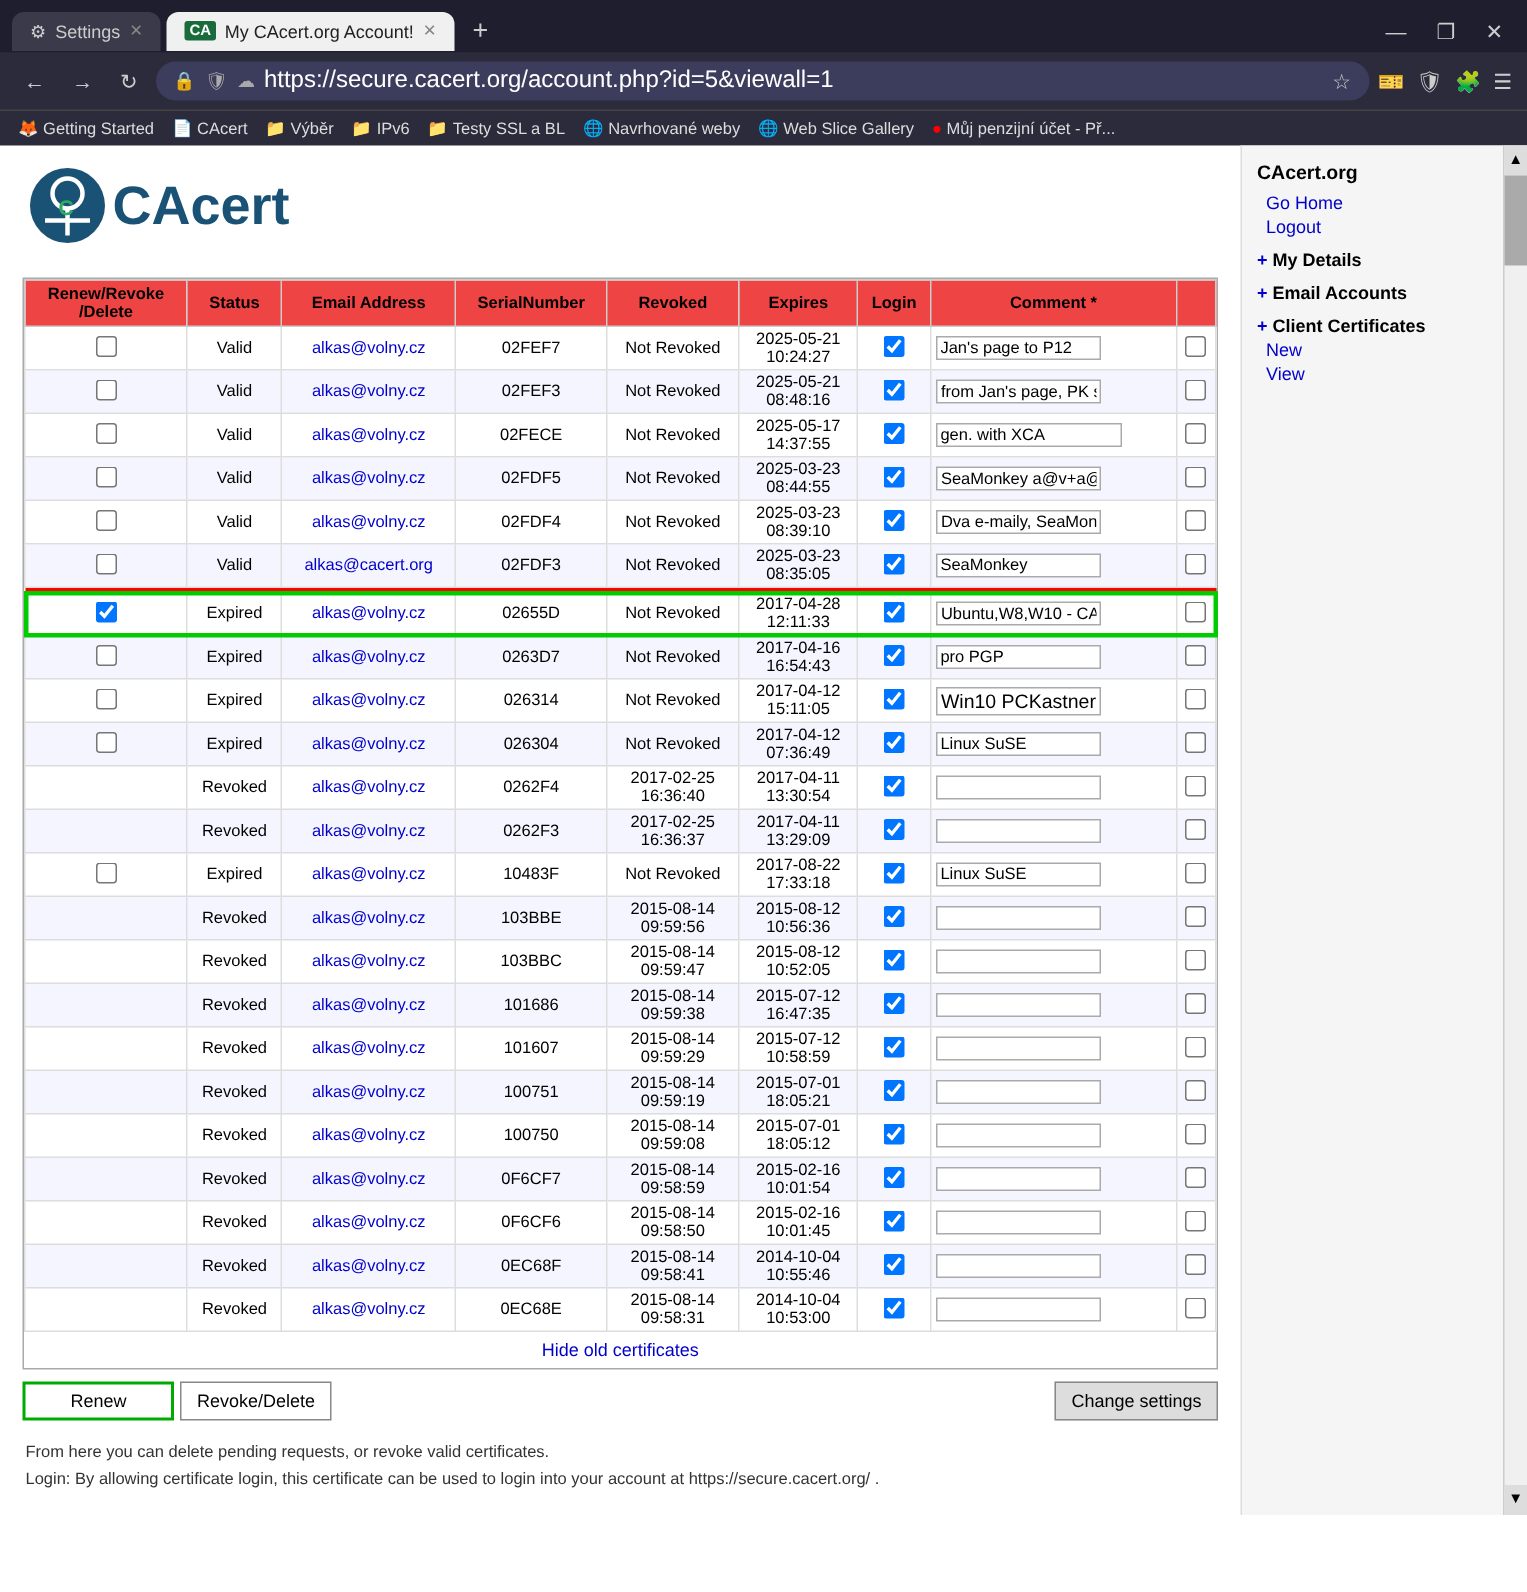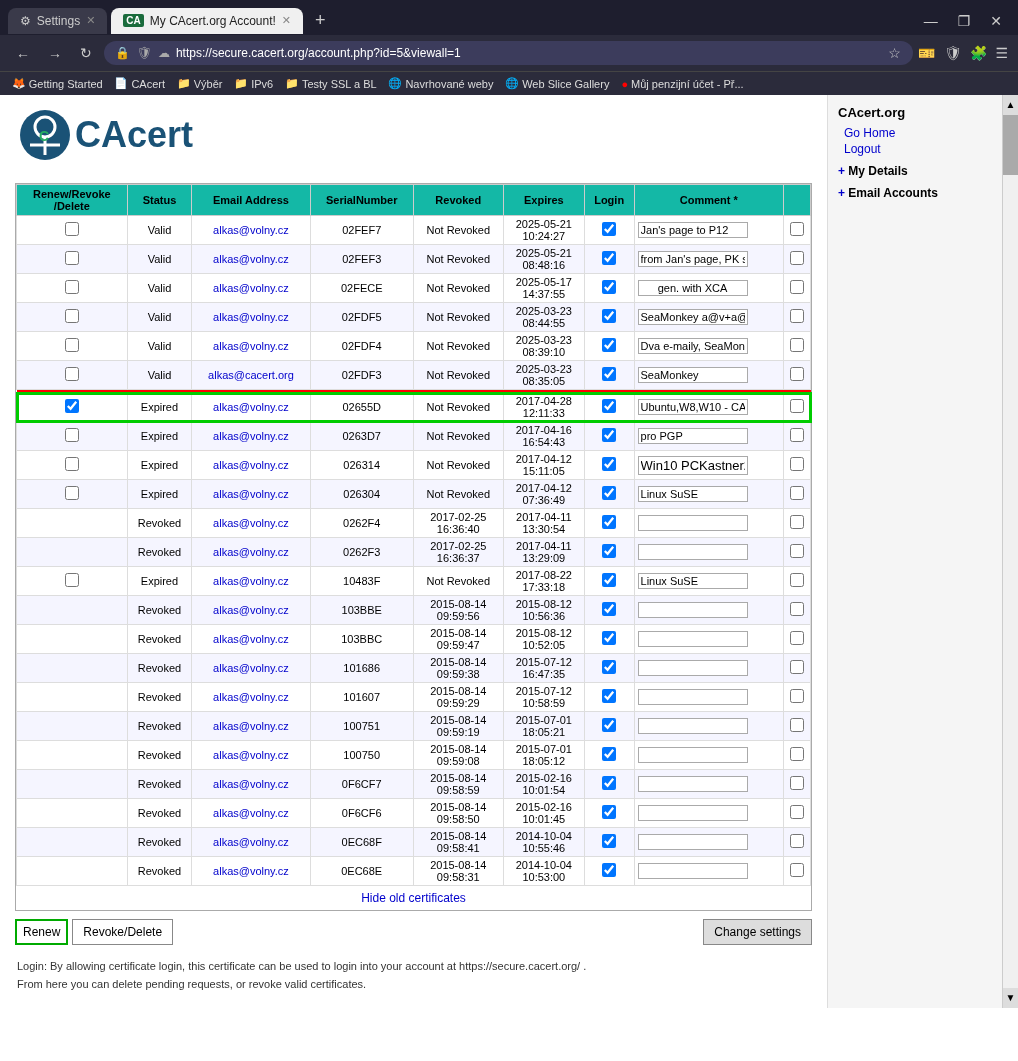--- a/index.html
+++ b/index.html
@@ -10,53 +10,53 @@
     .browser-tab-bar { display: flex; align-items: center; padding: 6px 8px 0; gap: 4px; background: #1e1e2e; }
     .browser-tab { display: flex; align-items: center; gap: 6px; padding: 6px 12px; border-radius: 8px 8px 0 0; font-size: 12px; cursor: pointer; }
     .browser-tab.inactive { background: #3a3a4a; color: #ccc; }
     .browser-tab.active { background: #f0f0f0; color: #222; }
     .browser-tab .close-btn { font-size: 11px; color: #888; cursor: pointer; }
     .new-tab-btn { background: none; border: none; color: #ccc; font-size: 18px; cursor: pointer; padding: 4px 8px; }
 
     .browser-toolbar { display: flex; align-items: center; gap: 6px; padding: 6px 10px; background: #2b2b3b; }
     .nav-btn { background: none; border: none; color: #ccc; font-size: 14px; cursor: pointer; padding: 4px 6px; }
     .address-bar-wrap { flex: 1; display: flex; align-items: center; background: #3c3c5c; border-radius: 20px; padding: 4px 12px; gap: 6px; }
-    .address-bar { background: none; border: none; color: #fff; font-size: 12px; flex: 1; outline: none; }
+    .address-bar { background: none; border: none; color: #fff; font-size: 16px; flex: 1; outline: none; }
     .toolbar-icons { display: flex; align-items: center; gap: 8px; }
     .toolbar-icon { color: #ccc; font-size: 14px; cursor: pointer; }
 
     .bookmarks-bar { display: flex; align-items: center; gap: 4px; padding: 3px 8px; background: #2b2b3b; border-top: 1px solid #444; overflow: hidden; }
     .bookmark-item { display: flex; align-items: center; gap: 3px; color: #ddd; font-size: 11px; cursor: pointer; padding: 2px 4px; white-space: nowrap; }
 
     
     .page-content { background: #fff; width: 1018px; min-height: 900px; display: flex; }
     .main-area { flex: 1; padding: 10px 15px; overflow-y: auto; }
     .sidebar { width: 175px; padding: 10px; background: #f5f5f5; border-left: 1px solid #ddd; font-size: 12px; }
 
     
     .cacert-logo { margin-bottom: 15px; }
 
     
     .cert-table-wrap { border: 1px solid #aaa; }
     .cert-table-title { background: #d0d0f0; text-align: center; padding: 4px; font-weight: bold; font-size: 12px; }
     .hide-link { color: #0000cc; text-decoration: none; }
     table { width: 100%; border-collapse: collapse; font-size: 11px; }
-    th { background: #14b8a6; border: 1px solid #ccc; padding: 3px 4px; text-align: center; font-size: 11px; }
+    th { background: #ef4444; border: 1px solid #ccc; padding: 3px 4px; text-align: center; font-size: 11px; }
     td { border: 1px solid #ddd; padding: 2px 3px; text-align: center; }
     td.comment { text-align: left; }
     td input[type="text"] { width: 100%; border: 1px solid #aaa; font-size: 11px; padding: 1px 2px; }
     td a { color: #0000cc; text-decoration: none; }
 
     input[type="checkbox"] { width: 14px; height: 14px; cursor: pointer; }
 
     .hide-old-link { text-align: center; padding: 5px; color: #0000cc; cursor: pointer; font-size: 12px; }
     .footnote { font-size: 11px; color: #333; padding: 5px 2px; border-top: 1px solid #ddd; margin-top: 5px; }
 
     .button-row { display: flex; justify-content: space-between; padding: 8px 0; }
-    .btn-renew { background: #fff; border: 2px solid #00aa00; padding: 4px 6px; cursor: pointer; font-size: 12px; }
+    .btn-renew { background: #fff; border: 2px solid #00aa00; padding: 4px 30px; cursor: pointer; font-size: 12px; }
     .btn-revoke { background: #fff; border: 1px solid #888; padding: 4px 10px; cursor: pointer; font-size: 12px; }
     .btn-change { background: #ddd; border: 1px solid #888; padding: 4px 10px; cursor: pointer; font-size: 12px; }
 
     .footer-text { font-size: 11px; color: #333; padding: 5px 2px; line-height: 1.6; }
 
     
     .sidebar-title { font-weight: bold; font-size: 13px; margin-bottom: 6px; }
     .sidebar-link { color: #0000cc; cursor: pointer; display: block; margin: 2px 6px; font-size: 12px; }
     .sidebar-section { margin-top: 8px; }
     .sidebar-section-title { font-weight: bold; font-size: 12px; }
@@ -215,21 +215,21 @@
       </td>
       <td style="background:#ffffff;">Valid</td>
       <td style="background:#ffffff;"><a href="#">alkas@volny.cz</a></td>
       <td style="background:#ffffff;">02FECE</td>
       <td style="background:#ffffff;">Not Revoked</td>
       <td style="background:#ffffff;">2025-05-17<br>14:37:55</td>
       <td style="background:#ffffff;text-align:center;">
         <input type="checkbox" checked="" style="">
       </td>
       <td class="comment" style="background:#ffffff;">
-        <input type="text" value="gen. with XCA" style="width: 110px; border: 1px solid rgb(170, 170, 170); font-size: 11px; text-align: center;">
+        <input type="text" value="gen. with XCA" style="width: 124px; border: 1px solid rgb(170, 170, 170); font-size: 11px;">
       </td>
       <td style="background:#ffffff;">
         <input type="checkbox" style="">
       </td>
     </tr>
               <tr>
       <td style="background:#f5f5ff;">
         <input type="checkbox" style="">
       </td>
       <td style="background:#f5f5ff;">Valid</td>
@@ -621,22 +621,22 @@
 
       <div class="button-row">
         <div style="display:flex;gap:4px;">
           <button class="btn-renew">Renew</button>
           <button class="btn-revoke">Revoke/Delete</button>
         </div>
         <button class="btn-change">Change settings</button>
       </div>
 
       <div class="footer-text">
+        <p>From here you can delete pending requests, or revoke valid certificates.</p>
         <p>Login: By allowing certificate login, this certificate can be used to login into your account at https://secure.cacert.org/ .</p>
-        <p>From here you can delete pending requests, or revoke valid certificates.</p>
       </div>
     </div>
 
     <div class="sidebar">
       <div class="sidebar-title">CAcert.org</div>
       <a class="sidebar-link">Go Home</a>
       <a class="sidebar-link">Logout</a>
 
       <div class="sidebar-section">
         <div class="sidebar-section-title">
@@ -645,20 +645,28 @@
         </div>
       </div>
 
       <div class="sidebar-section">
         <div class="sidebar-section-title">
           <span style="color:#0000cc;">+</span>
           <span> Email Accounts</span>
         </div>
       </div>
 
+      <div class="sidebar-section">
+        <div class="sidebar-section-title">
+          <span style="color:#0000cc;">+</span>
+          <span> Client Certificates</span>
+        </div>
+        <a class="sidebar-link">New</a>
+        <a class="sidebar-link">View</a>
+      </div>
     </div>
 
     <div style="width:16px;background:#f0f0f0;border-left:1px solid #ccc;position:relative;">
       <div style="position:absolute;top:0;left:0;width:100%;height:20px;background:#ddd;text-align:center;font-size:10px;line-height:20px;">▲</div>
       <div style="position:absolute;top:20px;left:0;width:100%;height:60px;background:#aaa;"></div>
       <div style="position:absolute;bottom:0;left:0;width:100%;height:20px;background:#ddd;text-align:center;font-size:10px;line-height:20px;">▼</div>
     </div>
   </div>
 </div>
 

